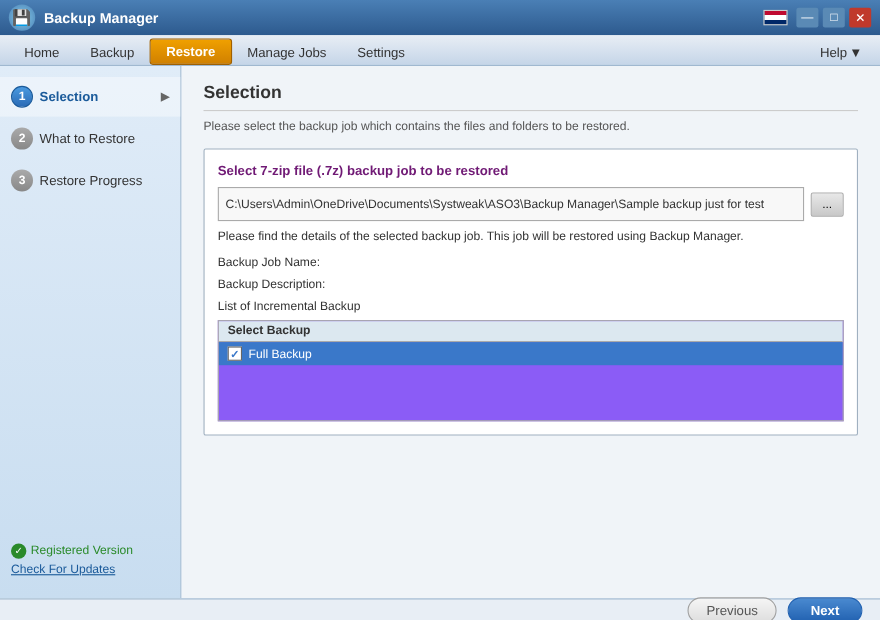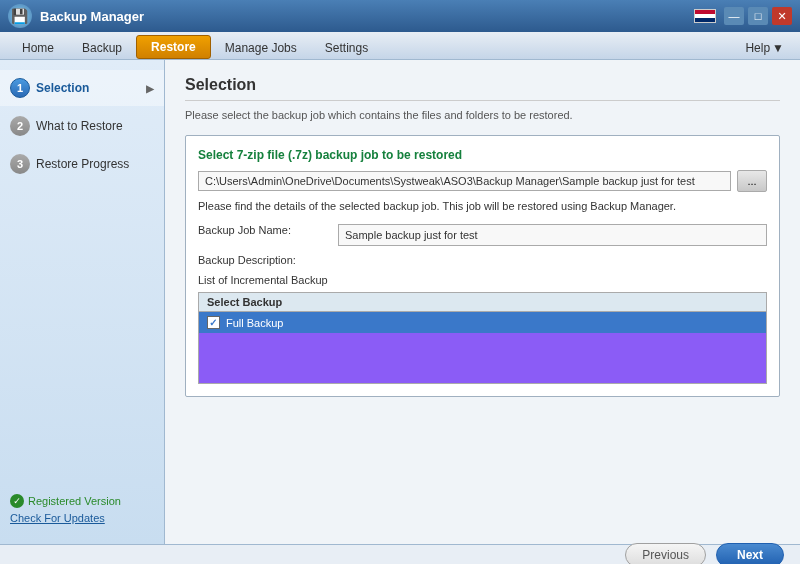--- a/index.html
+++ b/index.html
@@ -206,32 +206,32 @@
     
     .selection-box {
       border: 1px solid #a0b0c0;
       background: white;
       padding: 12px;
       border-radius: 2px;
     }
     .box-label {
       font-size: 12px;
       font-weight: bold;
-      color: #15803d;
+      color: #701a75;
       margin-bottom: 8px;
     }
     .file-path-row {
       display: flex;
       align-items: center;
       gap: 6px;
       margin-bottom: 8px;
     }
     .file-path-input {
       flex: 1;
-      height: 20px;
+      height: 31px;
       border: 1px solid #aaa;
       background: #f8f8f8;
       padding: 2px 6px;
       font-size: 11px;
       color: #333;
     }
     .browse-btn {
       width: 30px;
       height: 22px;
       background: linear-gradient(to bottom, #e8e8e8, #c8c8c8);
@@ -425,21 +425,20 @@
       <div class="selection-box">
         <div class="box-label">Select 7-zip file (.7z) backup job to be restored</div>
         <div class="file-path-row">
           <input class="file-path-input" type="text" readonly="" value="C:\Users\Admin\OneDrive\Documents\Systweak\ASO3\Backup Manager\Sample backup just for test" style="">
           <button class="browse-btn">...</button>
         </div>
         <div class="info-text">Please find the details of the selected backup job. This job will be restored using Backup Manager.</div>
 
         <div class="form-row">
           <span class="form-label">Backup Job Name:</span>
-          <input class="form-value" type="text" readonly="" value="Sample backup just for test" style="">
         </div>
         <div class="form-row">
           <span class="form-label">Backup Description:</span>
         </div>
 
         <div class="list-section-label">List of Incremental Backup</div>
         <div class="backup-list">
           <div class="backup-list-header">Select Backup</div>
           <div class="backup-list-item selected">
             <div class="backup-checkbox">

